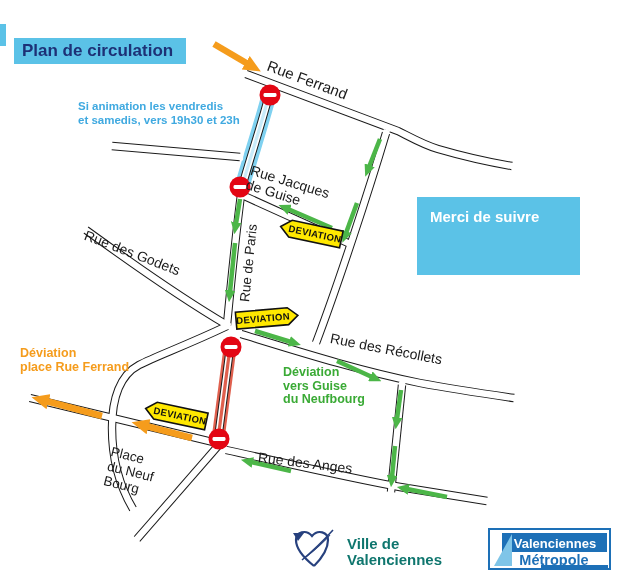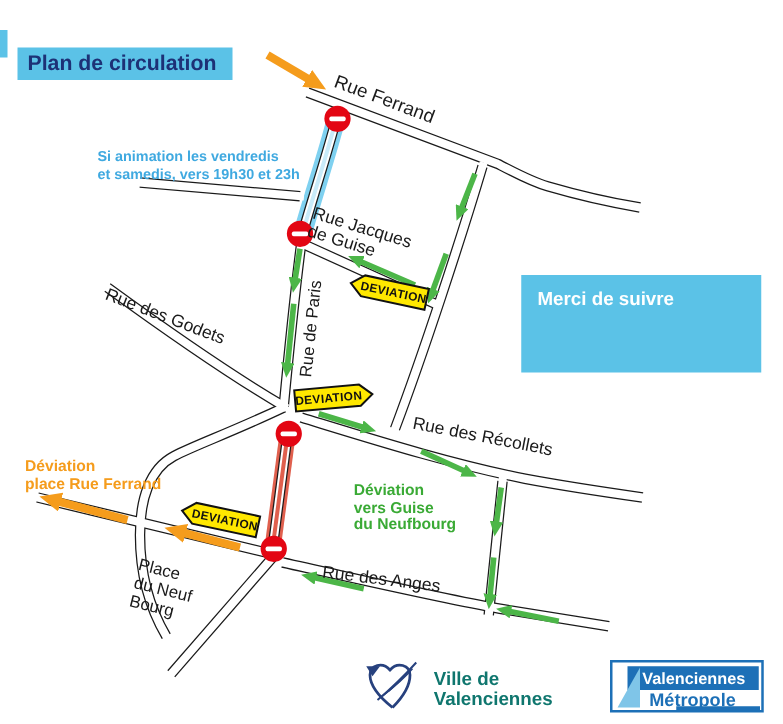--- a/index.html
+++ b/index.html
@@ -2,26 +2,26 @@
 <html><head>
 <meta charset="utf-8">
 <style>
   html,body{margin:0;padding:0;background:#fff;}
   #stage{position:relative;width:626px;height:579px;background:#fff;overflow:hidden;
          font-family:"Liberation Sans",sans-serif;}
   #map-svg{position:absolute;left:0;top:0;}
   .rc{stroke:#1a1a1a;stroke-width:8.4;fill:none;stroke-linecap:butt;}
   .rf{stroke:#ffffff;stroke-width:6.4;fill:none;stroke-linecap:square;}
   .lbl{position:absolute;color:#1a1a1a;font-size:14px;white-space:nowrap;transform-origin:0 0;}
-  .note{position:absolute;font-weight:bold;white-space:nowrap;margin-top:20px;}
+  .note{position:absolute;font-weight:bold;white-space:nowrap;}
   .box{position:absolute;background:#5BC2E7;}
   #title-box{left:14px;top:22px;width:172px;height:26px;margin-top:16px;}
   #title-box span{display:block;padding:3px 0 0 8px;font-size:17px;font-weight:bold;color:#1D3176;}
   #edge-mark{left:0;top:24px;width:6px;height:22px;}
-  #merci-box{left:417px;top:220px;width:192px;height:78px;color:#fff;font-weight:bold;
+  #merci-box{left:417px;top:197px;width:163px;height:78px;color:#fff;font-weight:bold;
              font-size:15px;line-height:18px;padding:11px 0 0 13px;box-sizing:border-box;}
   #note-animation{left:78px;top:100px;color:#3FA9E0;font-size:11.5px;line-height:13.5px;}
   #note-dev-ferrand{left:20px;top:346px;color:#F59C1C;font-size:12.5px;line-height:14px;}
   #note-dev-neufbourg{left:283px;top:366px;color:#3AAA35;font-size:12.5px;line-height:13.5px;}
   #lbl-ferrand{left:271px;top:57px;transform:rotate(20.5deg);font-size:15px;}
   #lbl-guise{left:253px;top:163px;transform:rotate(17deg);line-height:15px;}
   #lbl-godets{left:88px;top:227px;transform:rotate(21deg);}
   #lbl-paris{left:199px;top:255px;width:100px;height:16px;text-align:center;
              transform:rotate(-84deg);transform-origin:50% 50%;font-size:13.5px;}
   #lbl-recollets{left:332px;top:330px;transform:rotate(11deg);}

